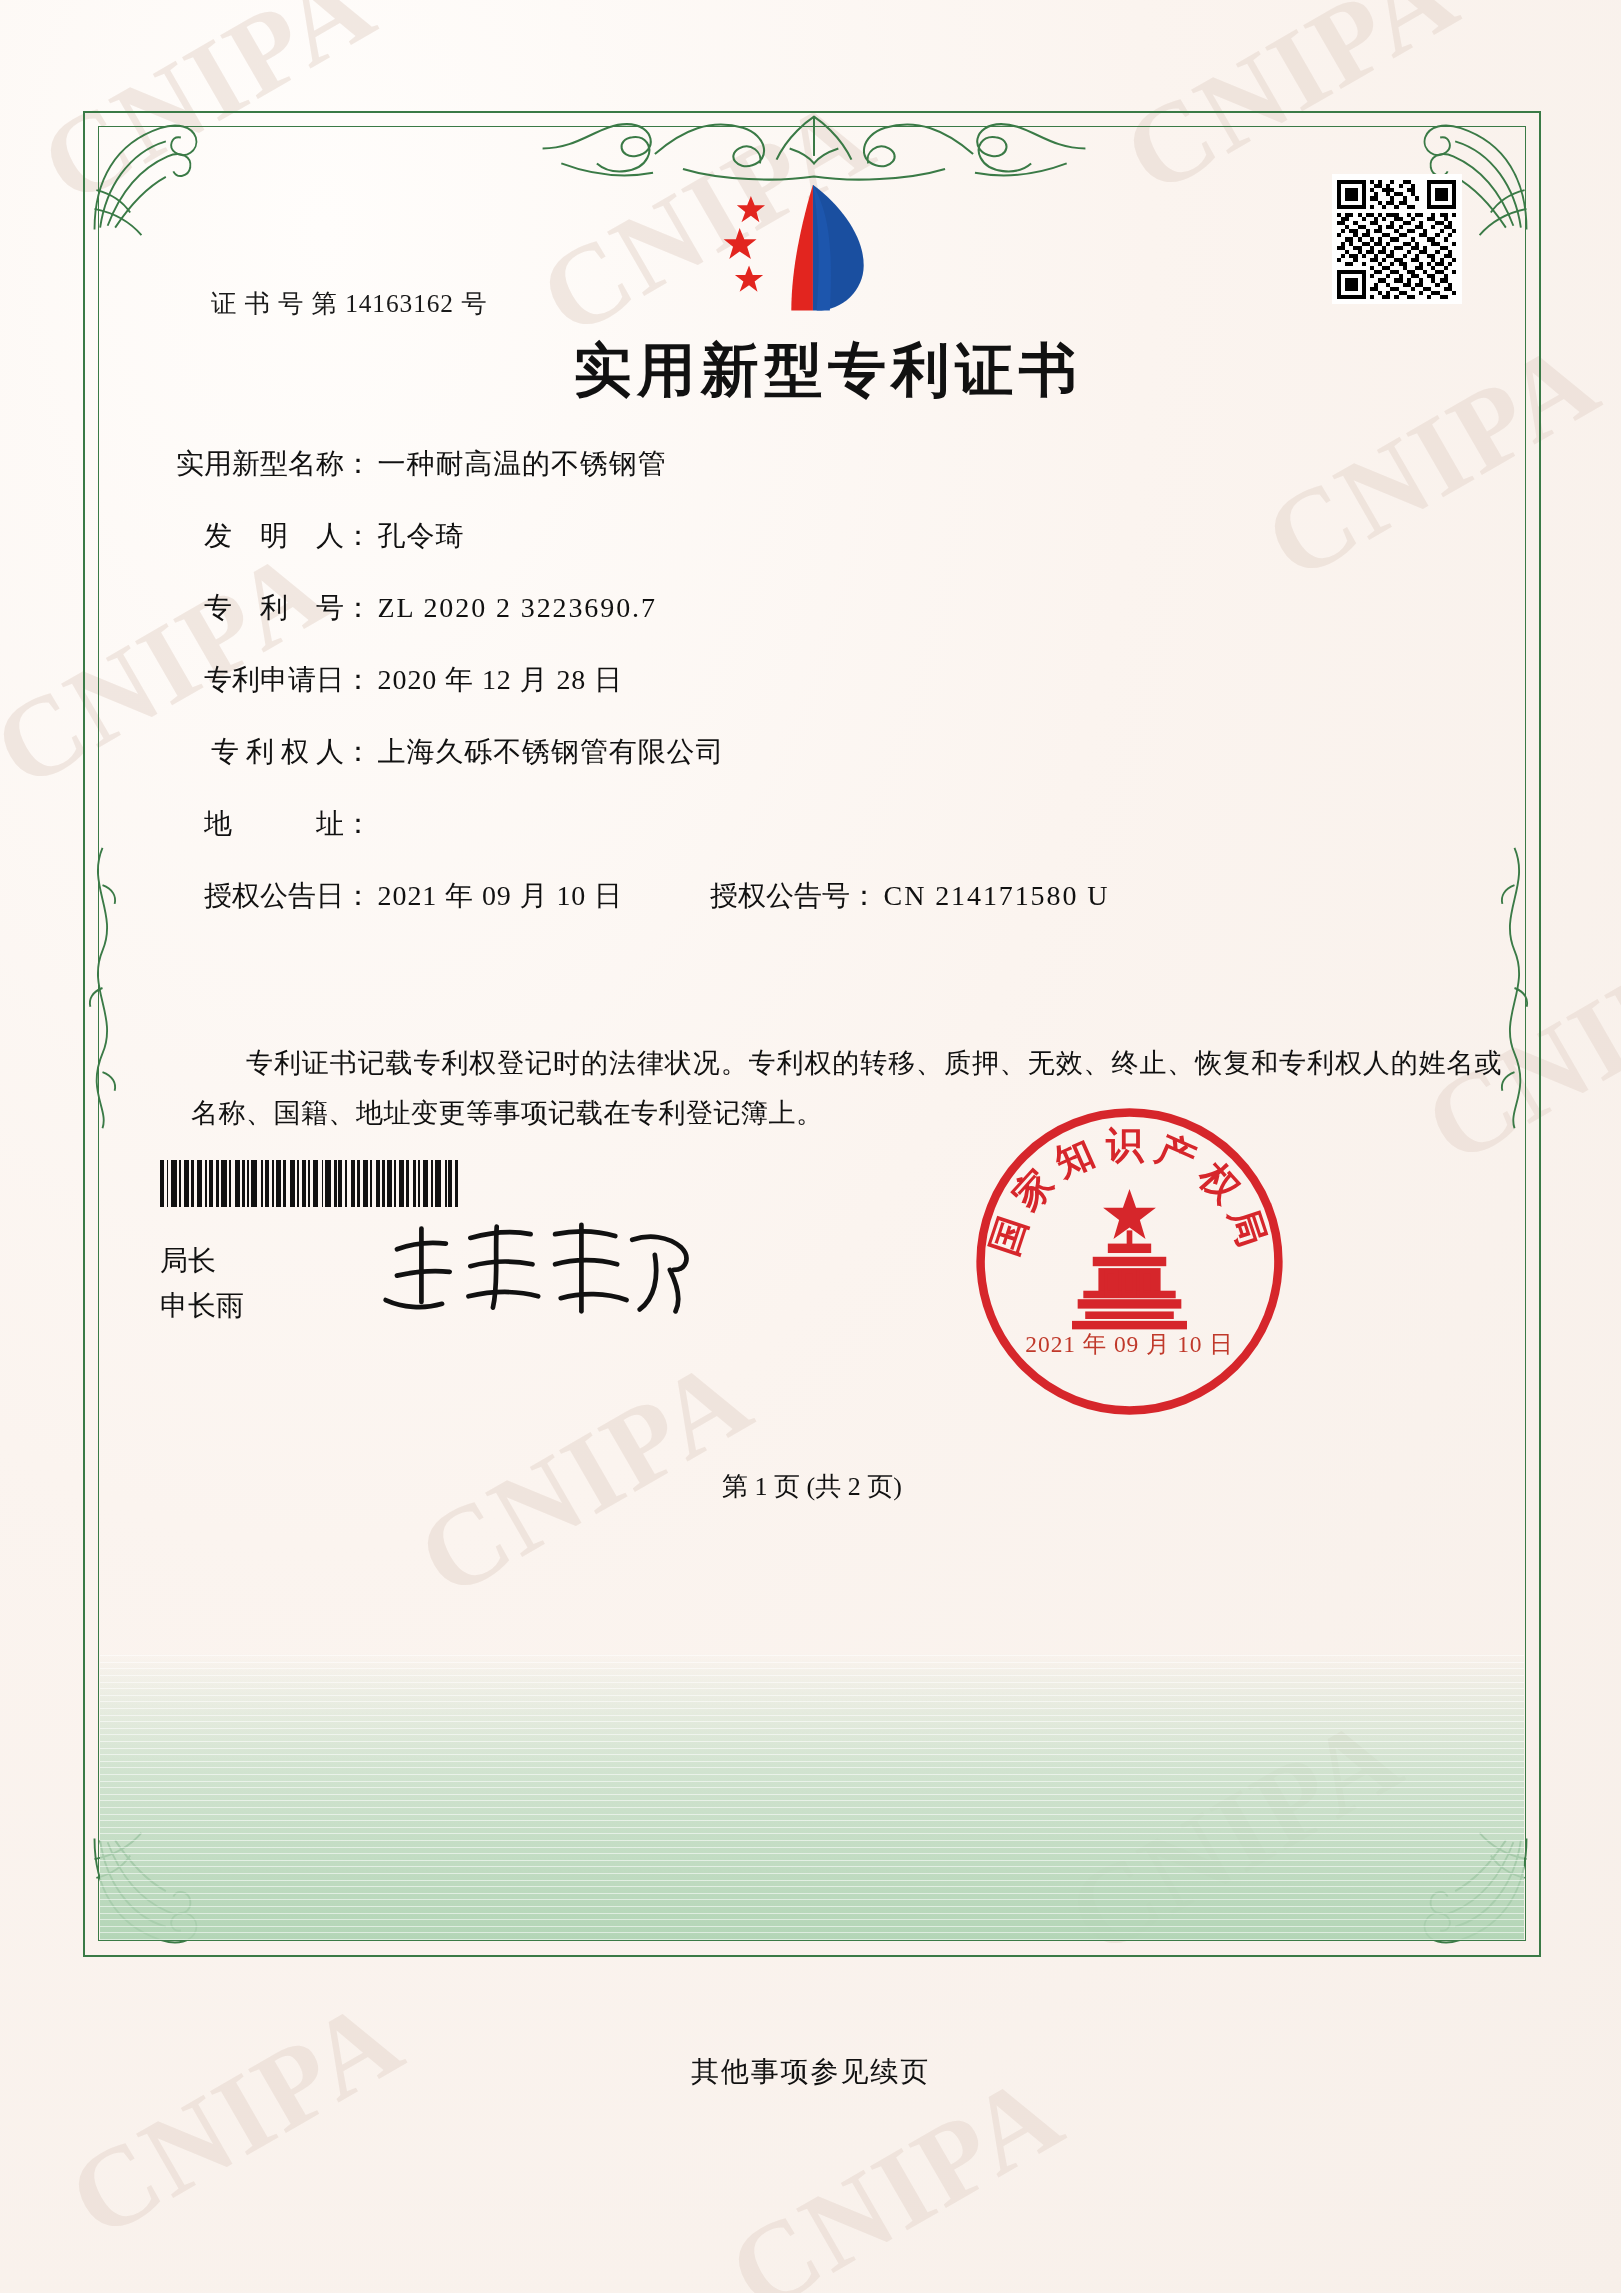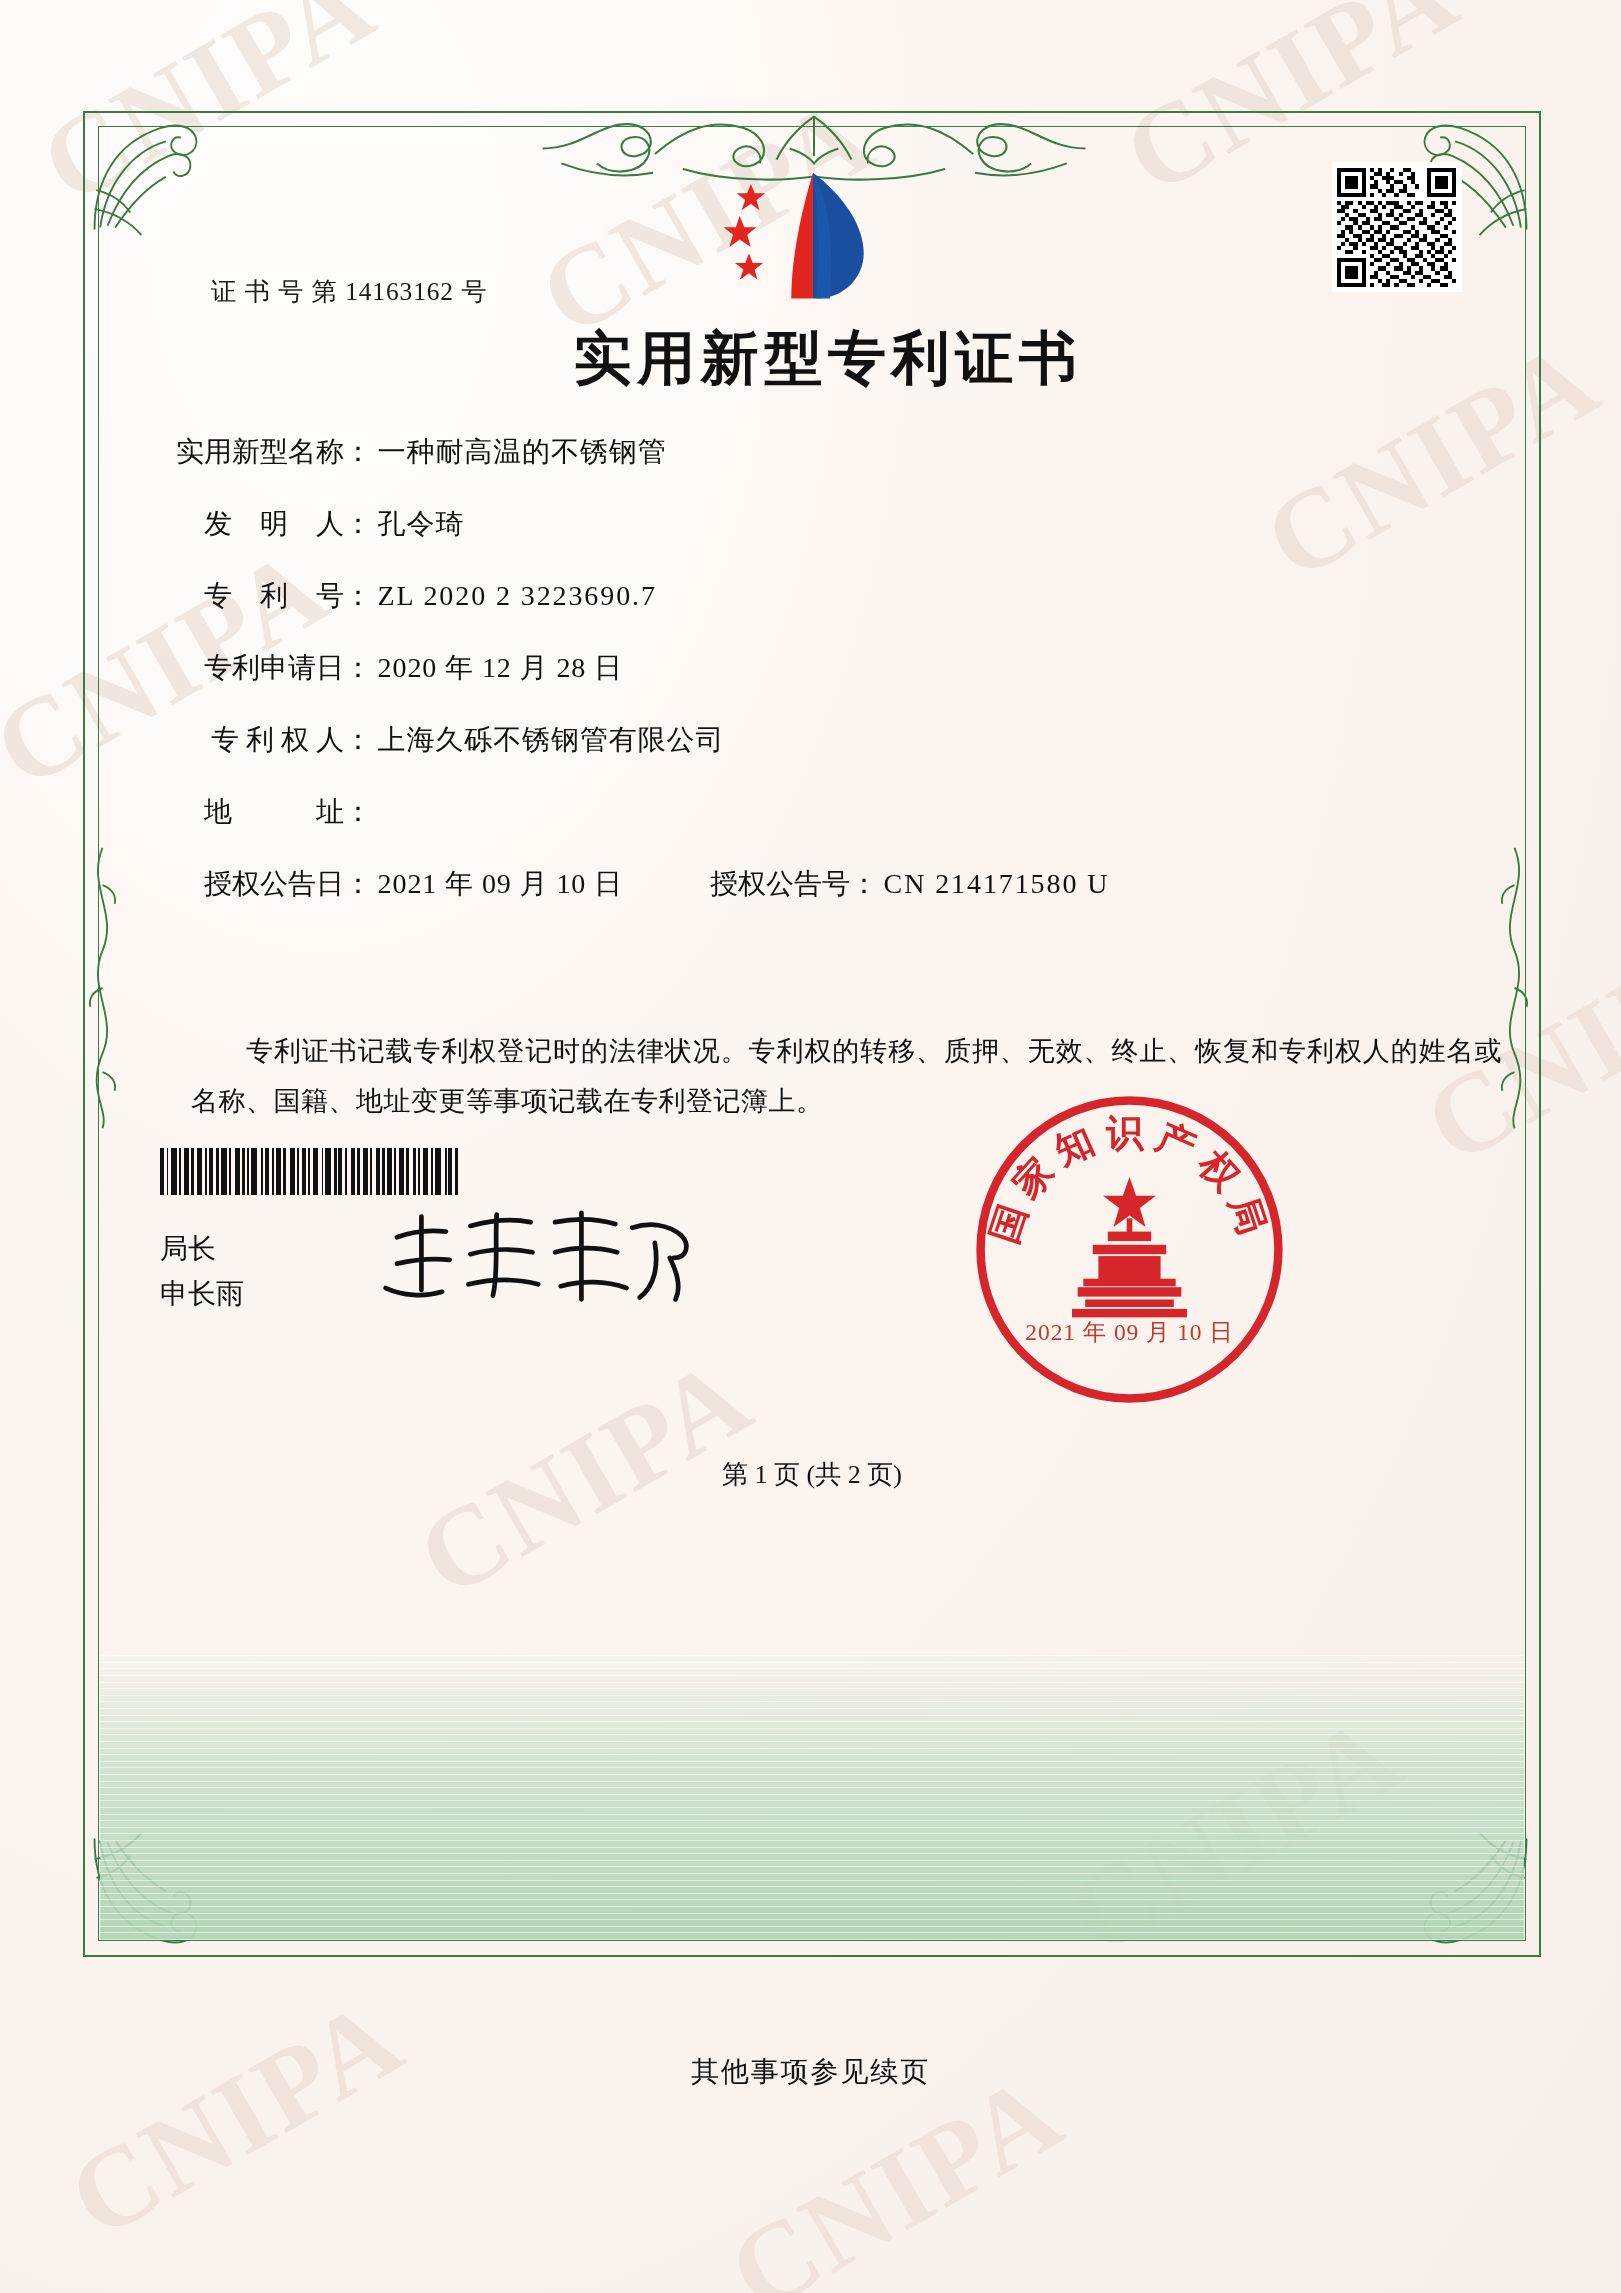--- a/index.html
+++ b/index.html
@@ -107,21 +107,21 @@
     content: "";
     position: absolute;
     inset: 0;
     background-image: repeating-linear-gradient(0deg, rgba(255,255,255,.55) 0px, rgba(255,255,255,.55) 0.9px, rgba(255,255,255,0) 0.9px, rgba(255,255,255,0) 6.6px);
   }
 
   
   .content {
     position: absolute;
     left: 98px;
-    top: 122px;
+    top: 134px;
     width: 1428px;
     height: 1815px;
   }
 
   .cert-no {
     position: absolute;
     left: 113px;
     top: 153px;
     font-size: 25.4px;
     color: #1a1a1a;

